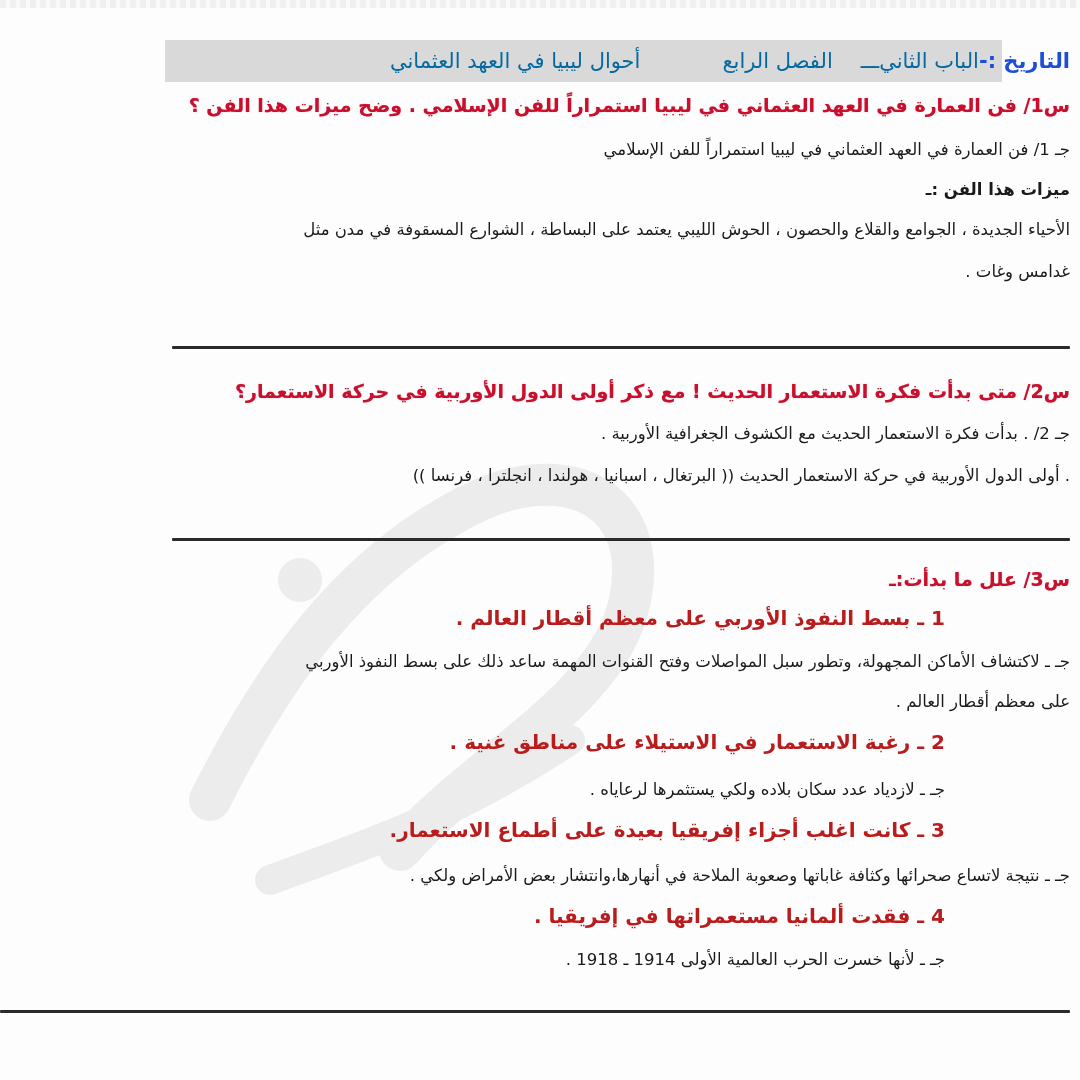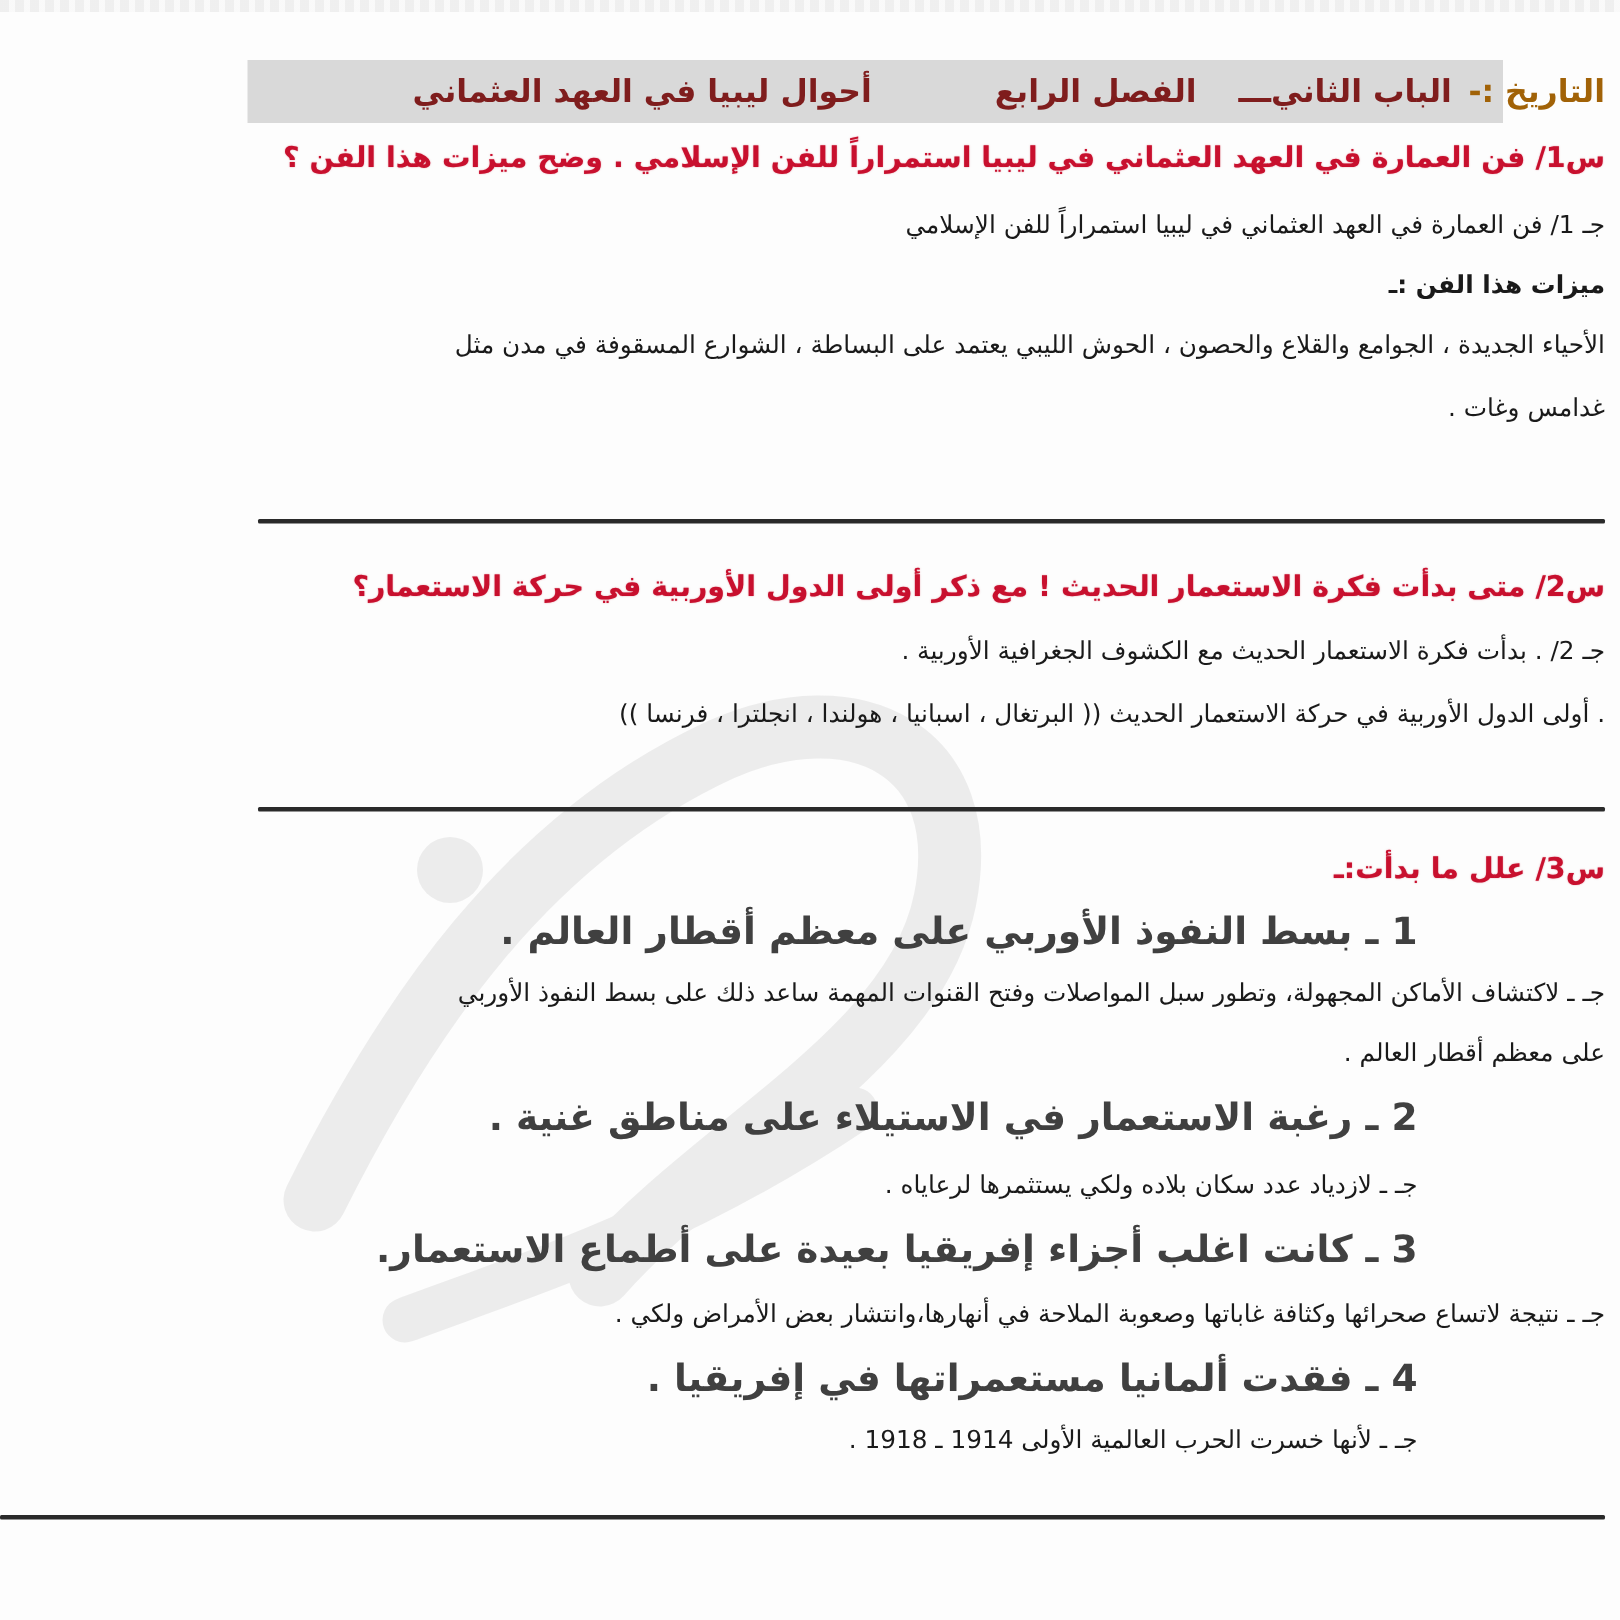--- a/index.html
+++ b/index.html
@@ -39,34 +39,34 @@
       position: absolute;
       top: 40px; right: 10px; left: 165px; height: 42px;
       display: flex; align-items: center; justify-content: flex-start;
     }
     .header-bar .gray-box {
       position: absolute; top: 0; bottom: 0; left: 0; right: 68px;
       background: #d9d9d9;
     }
     .hdr-label {
       position: relative;
-      color: #a16207; font-weight: bold; font-size: 21px;
-      margin-left: 11px;
+      color: #1d4ed8; font-weight: bold; font-size: 21px;
+      margin-left: 0;
     }
     .hdr-item {
       position: relative;
-      font-weight: bold; font-size: 21px; color: #7f1d1d;
+      font-weight: normal; font-size: 21px; color: #0369a1;
     }
     .q {
       color: #c8102e; font-weight: bold; font-size: 19px;
       text-shadow: 0 0 1px rgba(200,16,46,.5);
     }
     .a { font-size: 16.5px; color: #1a1a1a; }
     .sub {
-      font-weight: bold; font-size: 25px; color: #404040;
+      font-weight: bold; font-size: 20px; color: #b91c1c;
     }
     .divider {
       position: absolute; height: 3px; background: #2a2a2a;
       border-radius: 1px;
     }
   </style>
 </head>
 <body>
 
 <div class="top-strip"></div>

